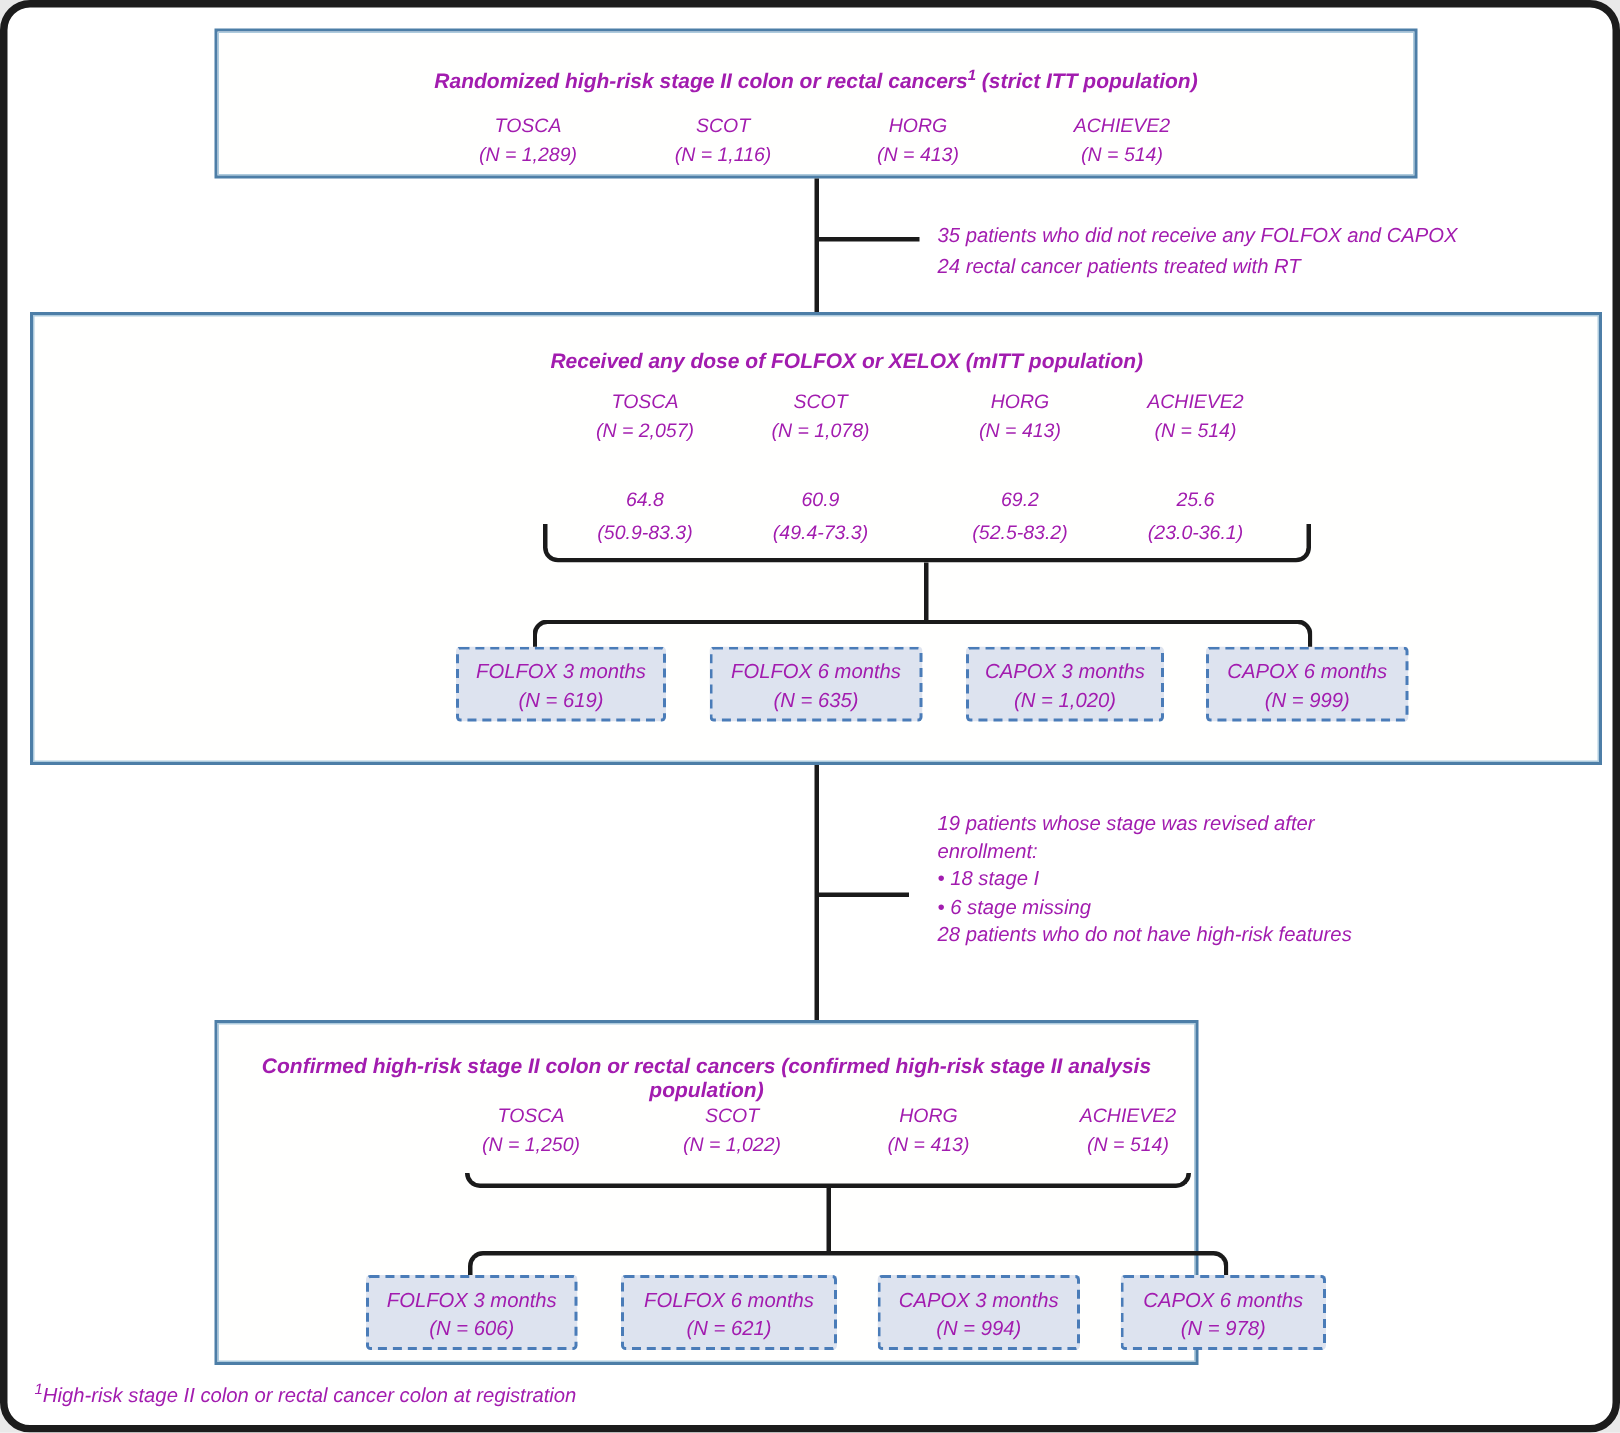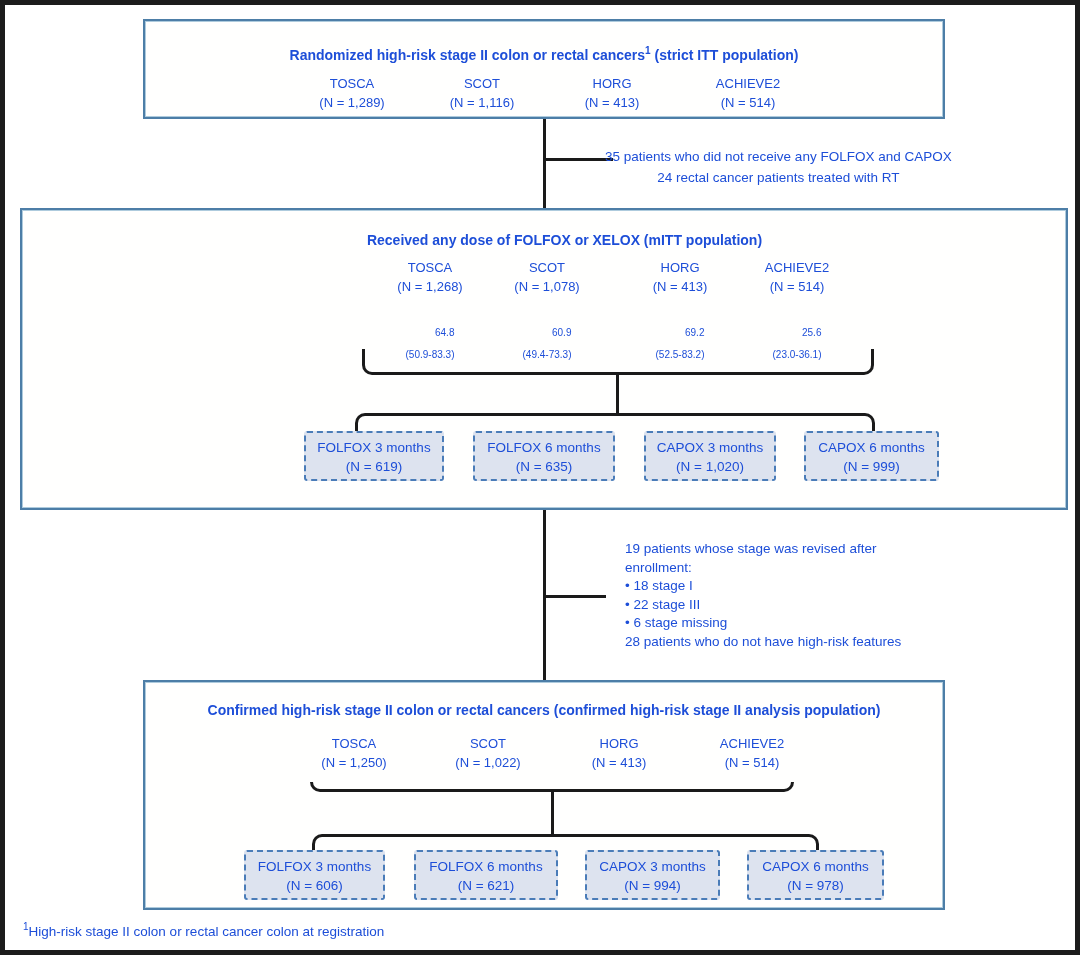--- a/index.html
+++ b/index.html
@@ -5,23 +5,24 @@
   * { margin: 0; padding: 0; box-sizing: border-box; }
   html, body { background: #e9e9e9; }
   body { font-family: "Liberation Sans", sans-serif; }
 
   .figure {
     position: relative;
     width: 1080px;
     height: 955px;
     background: #ffffff;
     border: 5px solid #1c1c1c;
-    border-radius: 0;
-    color: #1d4ed8;
+    border-radius: 20px;
+    color: #a21caf;
     overflow: hidden;
+    font-style: italic;
   }
 
   
   .pop-box {
     position: absolute;
     background: #fffffe;
     border: 2px solid #4d7ea7;
     box-shadow: 0 0 0 1px #aecbdd inset;
   }
   .pop-title {
@@ -38,22 +39,22 @@
     transform: translateX(-50%);
     text-align: center;
     font-size: 13px;
     line-height: 19px;
     white-space: nowrap;
   }
 
   .fu-col {
     position: absolute;
     transform: translateX(-50%);
-    text-align: right;
-    font-size: 10px;
+    text-align: center;
+    font-size: 13px;
     line-height: 22px;
     white-space: nowrap;
   }
   .fu-label {
     position: absolute;
     text-align: center;
     font-size: 13.5px;
     line-height: 22px;
   }
 
@@ -127,31 +128,31 @@
       <div>(N = 413)</div>
     </div>
     <div class="trial-col" style="left:603px; top:53px;">
       <div>ACHIEVE2</div>
       <div>(N = 514)</div>
     </div>
   </div>
 
   <div class="vline" style="left:538px; top:114px; height:89px;"></div>
   <div class="hline" style="left:541px; top:153px; width:67px;"></div>
-  <div class="excl-text" style="left:600px; top:141px;text-align:center;">
+  <div class="excl-text" style="left:620px; top:141px;">
     <div>35 patients who did not receive any FOLFOX and CAPOX</div>
     <div>24 rectal cancer patients treated with RT</div>
   </div>
 
   <div class="pop-box" style="left:15px; top:203px; width:1048px; height:302px;">
     <div class="pop-title" style="top:22px;margin-left:41px;">Received any dose of FOLFOX or XELOX (mITT population)</div>
 
     <div class="trial-col" style="left:408px; top:48px;">
       <div>TOSCA</div>
-      <div>(N = 1,268)</div>
+      <div>(N = 2,057)</div>
     </div>
     <div class="trial-col" style="left:525px; top:48px;">
       <div>SCOT</div>
       <div>(N = 1,078)</div>
     </div>
     <div class="trial-col" style="left:658px; top:48px;">
       <div>HORG</div>
       <div>(N = 413)</div>
     </div>
     <div class="trial-col" style="left:775px; top:48px;">
@@ -197,26 +198,25 @@
       <div>(N = 999)</div>
     </div>
   </div>
 
   <div class="vline" style="left:538px; top:505px; height:170px;"></div>
   <div class="hline" style="left:541px; top:590px; width:60px;"></div>
   <div class="excl-text tight" style="left:620px; top:535px;">
     <div>19 patients whose stage was revised after</div>
     <div>enrollment:</div>
     <div>• 18 stage I</div>
-    <div>• 22 stage III</div>
     <div>• 6 stage missing</div>
     <div>28 patients who do not have high-risk features</div>
   </div>
 
-  <div class="pop-box" style="left:138px; top:675px; width:802px; height:230px;">
+  <div class="pop-box" style="left:138px; top:675px; width:656px; height:230px;">
     <div class="pop-title" style="top:20px;">Confirmed high-risk stage II colon or rectal cancers (confirmed high-risk stage II analysis population)</div>
 
     <div class="trial-col" style="left:209px; top:52px;">
       <div>TOSCA</div>
       <div>(N = 1,250)</div>
     </div>
     <div class="trial-col" style="left:343px; top:52px;">
       <div>SCOT</div>
       <div>(N = 1,022)</div>
     </div>

